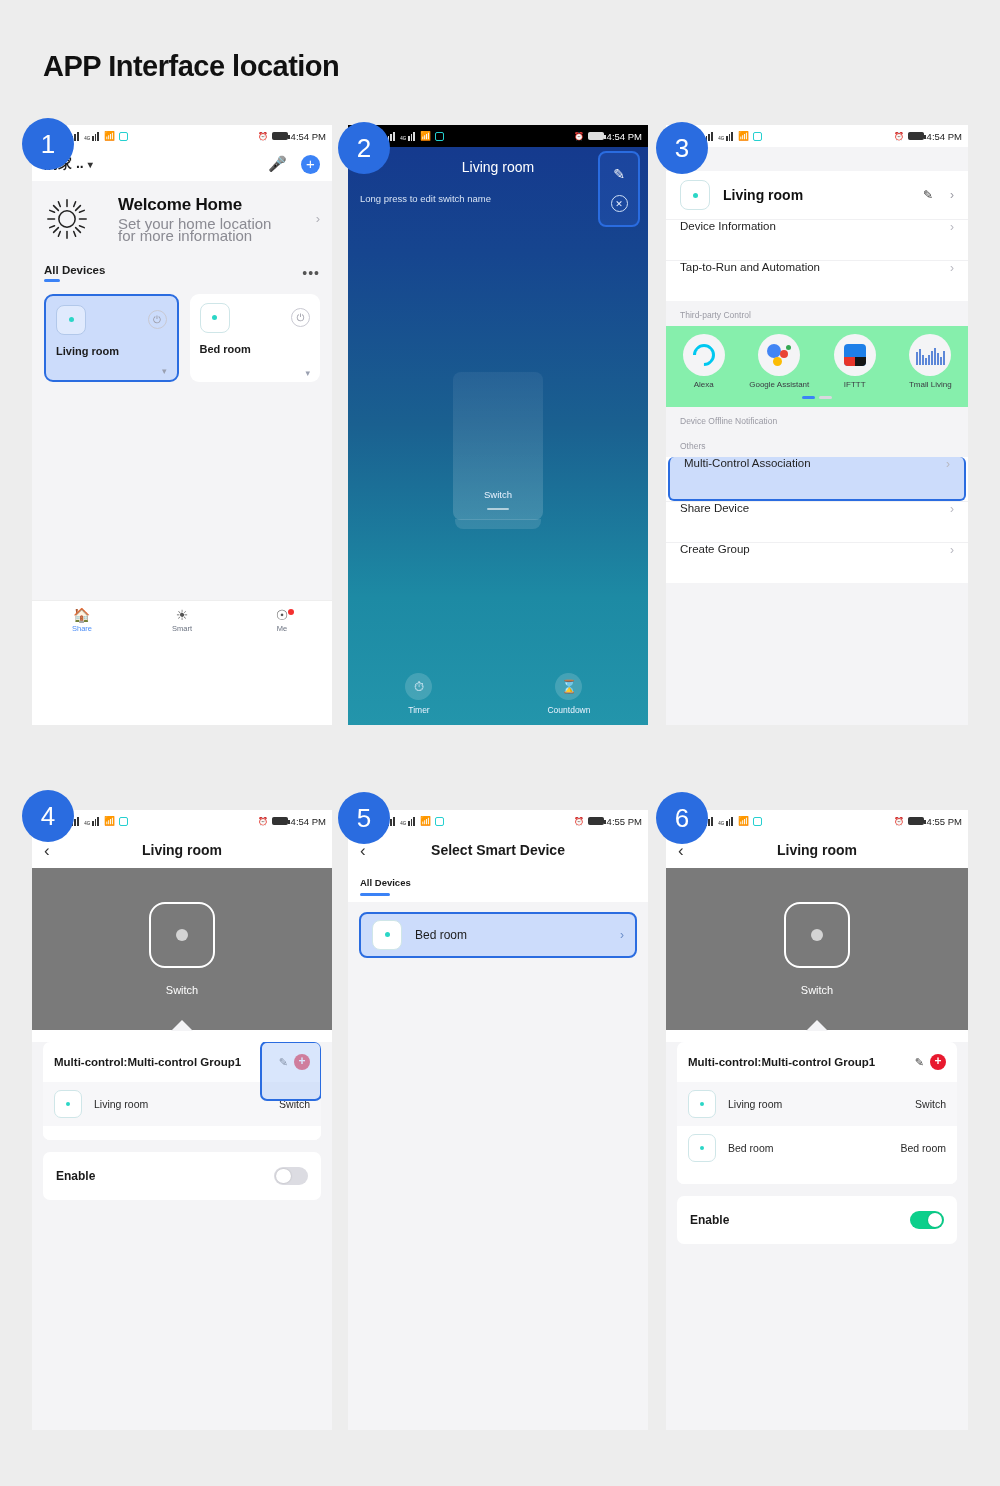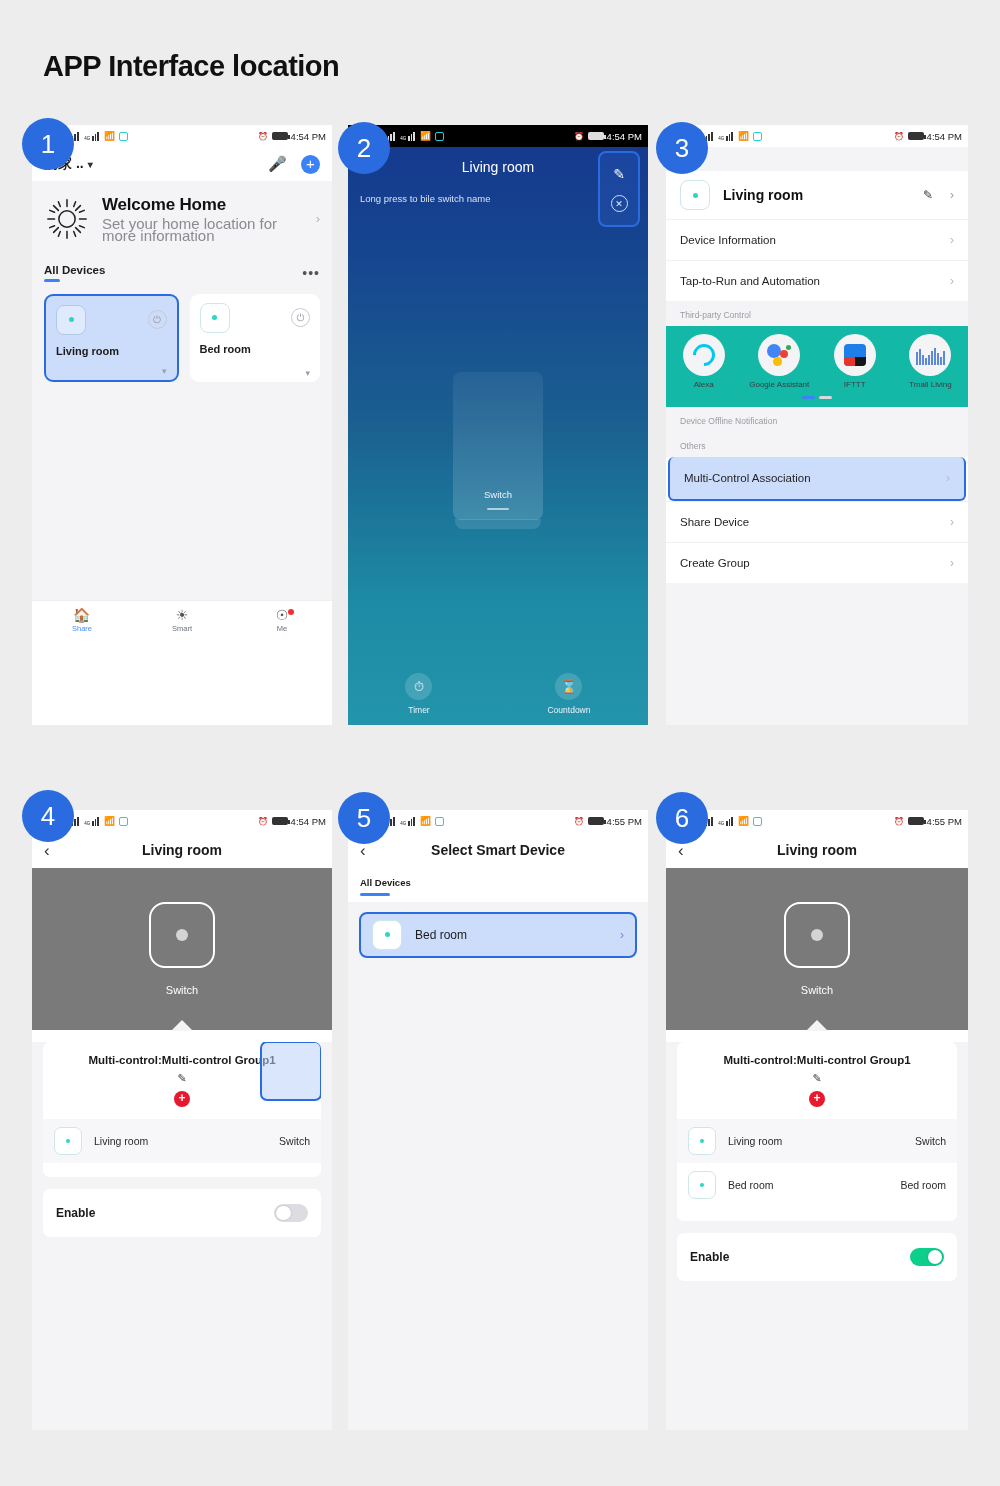--- a/index.html
+++ b/index.html
@@ -109,21 +109,21 @@
   .home-name { font-size: 14px; font-weight: bold; color: #1c1c1c; display: flex; align-items: center; gap: 4px; }
   .home-name .chev { font-size: 10px; color: #333; }
   .home-acts { display: flex; align-items: center; gap: 14px; }
   .mic-ic { font-size: 15px; color: #333; }
   .plus-btn {
     width: 19px; height: 19px; border-radius: 50%; background: #3b82f6;
     color: #fff; font-size: 15px; line-height: 17px; text-align: center; font-weight: 300;
   }
   .welcome {
     background: #f4f4f6; padding: 14px 12px 16px;
-    display: flex; align-items: center; gap: 12px;
+    display: flex; align-items: center; gap: 28px;
   }
   .sun-ic { width: 46px; height: 46px; flex: 0 0 46px; }
   .welcome-txt { flex: 1; }
   .welcome-title { font-size: 17px; font-weight: bold; color: #111; letter-spacing: -0.2px; }
   .welcome-sub { font-size: 15px; color: #8a8a92; margin-top: 3px; line-height: 12px; }
   .welcome .chev { color: #b0b0b8; font-size: 13px; }
   .devsec { background: #f4f4f6; padding: 6px 12px 0; }
   .devsec-hd { display: flex; align-items: center; justify-content: space-between; }
   .devsec-hd .lbl { font-size: 11.5px; font-weight: bold; color: #1c1c1c; }
   .devsec-hd .dots { font-size: 14px; color: #555; letter-spacing: 1px; }
@@ -217,27 +217,27 @@
   .s3-body { background: #f4f4f6; height: 578px; overflow: hidden; }
   .s3-dev {
     background: #fff; height: 48px; display: flex; align-items: center;
     padding: 0 14px; gap: 13px; margin-top: 24px;
   }
   .s3-dev .nm { flex: 1; font-size: 14px; font-weight: bold; color: #111; }
   .s3-dev .pen { font-size: 12px; color: #333; }
   .s3-dev .chev { font-size: 12px; color: #9b9ba4; margin-left: 4px; }
   .rowlist { background: #fff; }
   .row {
-    height: 41px; display: flex; align-items: center; justify-content: space-between;
+    height: 41px; display: flex; align-items: flex-start; justify-content: space-between;
     padding: 0 14px; border-top: 1px solid #f0f0f2;
     font-size: 11.5px; color: #1f1f1f;
   }
   .row .chev { color: #b8b8c0; font-size: 12px; }
   .seclabel { font-size: 8.5px; color: #9a9aa4; padding: 9px 14px 6px; }
-  .tp-wrap { background: #14b8a6; padding: 8px 0 4px; }
+  .tp-wrap { background: #86efac; padding: 8px 0 4px; }
   .tp-grid { display: flex; }
   .tp { flex: 1; text-align: center; }
   .tp .circ {
     width: 42px; height: 42px; border-radius: 50%; background: #f4f4f6;
     margin: 0 auto 4px; display: flex; align-items: center; justify-content: center;
   }
   .tp .lb { font-size: 8px; color: #3a3a42; line-height: 10px; }
   .alexa-ring {
     width: 22px; height: 22px; border-radius: 50%;
     border: 3px solid #00c8f0; border-bottom-color: transparent;
@@ -283,21 +283,21 @@
   }
   .gray-panel .bigsw .d { width: 12px; height: 12px; border-radius: 50%; background: #d4d4d4; }
   .gray-panel .lb { font-size: 11px; color: #fff; margin-top: 16px; }
   .gray-panel::after {
     content: ""; position: absolute; bottom: -1px; left: 50%; transform: translateX(-50%);
     width: 0; height: 0; border-left: 11px solid transparent; border-right: 11px solid transparent;
     border-bottom: 11px solid #f4f4f6;
   }
   .s46-body { background: #f4f4f6; height: 100%; }
   .mc-card { background: #fff; border-radius: 7px; margin: 12px 11px 0; overflow: hidden; position: relative; }
-  .mc-hd { display: flex; align-items: center; padding: 12px 11px; gap: 6px; flex-direction: column; }
+  .mc-hd { display: flex; align-items: center; padding: 12px 11px; gap: 6px; }
   .mc-hd .t { font-size: 11.5px; font-weight: bold; color: #1a1a1a; flex: 1; white-space: nowrap; }
   .mc-hd .pen { font-size: 11px; color: #444; }
   .mc-hd .add {
     width: 16px; height: 16px; border-radius: 50%; background: #e8192e; color: #fff;
     font-size: 12px; line-height: 14px; text-align: center; font-weight: bold;
   }
   .mc-row {
     display: flex; align-items: center; padding: 8px 11px; gap: 12px; background: #f7f7f9;
   }
   .mc-row.alt { background: #fff; }
@@ -497,21 +497,21 @@
         <span class="batt"></span>
         <span class="sb-time">4:54 PM</span>
       </div>
     </div>
 
     <div class="s2-body">
       <div class="s2-hdr">
         <span class="back">‹</span>
         <span class="title">Living room</span>
       </div>
-      <div class="s2-hint">Long press to bile switch name</div>
+      <div class="s2-hint">Long press to edit switch name</div>
 
       <div class="s2-actbox">
         <span class="pen">✎</span>
         <span class="xc">✕</span>
       </div>
 
       <div class="sw-card">
         <span class="lb">Switch</span>
         <span class="bar"></span>
       </div>

